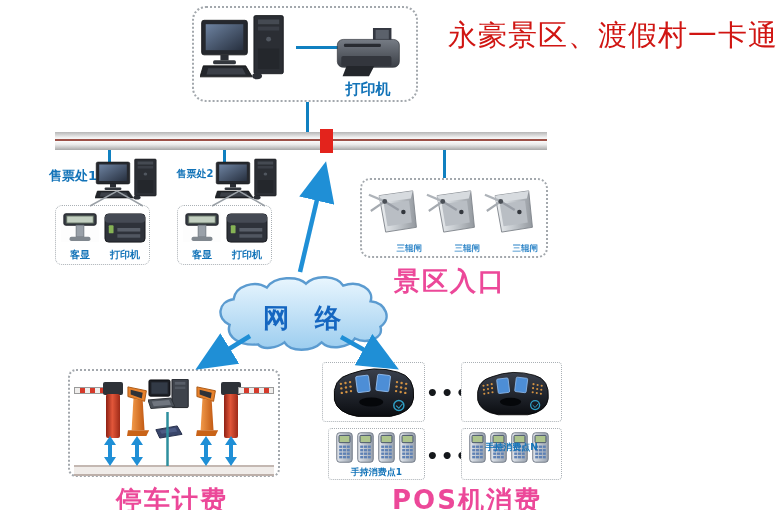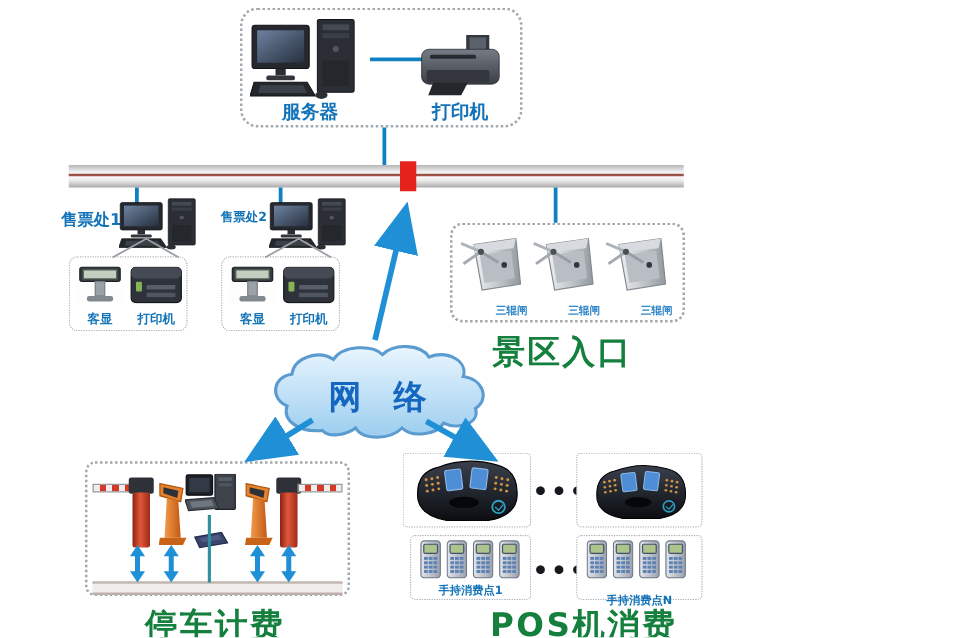--- a/index.html
+++ b/index.html
@@ -9,21 +9,21 @@
   }
   .abs{position:absolute;}
   .title{
     left:436px;top:16px;width:342px;text-align:right;
     font-family:"DejaVu Serif","Liberation Serif",serif;
     font-size:29px;color:#d01512;letter-spacing:1px;white-space:nowrap;
   }
   .dotted-box{border:2px dotted #a3a8ad;border-radius:14px;background:#ffffff;box-sizing:border-box;}
   .dotted-sm{border:1.5px dotted #aab0b5;border-radius:7px;background:#ffffff;box-sizing:border-box;}
   .blue-label{color:#1273b8;font-weight:bold;text-align:center;white-space:nowrap;}
-  .section-label{color:#15803d;font-weight:bold;font-size:26px;text-align:center;white-space:nowrap;letter-spacing:2px;}
+  .section-label{color:#ec4899;font-weight:bold;font-size:26px;text-align:center;white-space:nowrap;letter-spacing:2px;}
   .vline{width:3px;background:#1080c0;}
   .hline{height:3px;background:#1080c0;}
   .bus{
     left:55px;top:132px;width:492px;height:18px;
     background:linear-gradient(180deg,#b6b6b6 0%,#efefef 30%,#ffffff 46%,#e9e9e9 70%,#a9a9a9 100%);
   }
   .bus-core{left:0;top:7px;width:492px;height:2px;background:#9c5148;}
   .red-block{left:320px;top:129px;width:13px;height:24px;background:#e3231c;}
   .stripe-arm{
     height:7px;box-sizing:border-box;border:1px solid #9a9a9a;
@@ -195,30 +195,30 @@
         <polygon points="4,23.5 22,22 24,27 6,28.5" fill="#70767f"></polygon>
       </symbol>
 
       <symbol id="sym-pad" viewBox="0 0 32 15" preserveAspectRatio="none">
         <polygon points="4,5 26,1 31,10 8,14" fill="#39456a" stroke="#222b48"></polygon>
         <polygon points="8,6 24,3 26,7 10,9.5" fill="#4d5b84"></polygon>
       </symbol>
     </defs>
   </svg>
 
+  <div class="abs title">永豪景区、渡假村一卡通</div>
 
   <div class="abs dotted-box" style="left:192px;top:6px;width:226px;height:96px;"></div>
   <svg class="abs" style="left:200px;top:14px;" width="98" height="66">
       <use href="#sym-computer"></use>
     </svg>
   <div class="abs hline" style="left:296px;top:46px;width:42px;"></div>
   <svg class="abs" style="left:336px;top:28px;" width="66" height="52">
       <use href="#sym-printer"></use>
     </svg>
-  <div class="abs blue-label" style="left:198px;top:80px;width:100px;font-size:15px;">服务器</div>
   <div class="abs blue-label" style="left:326px;top:80px;width:84px;font-size:15px;">打印机</div>
 
   <div class="abs vline" style="left:306px;top:102px;height:30px;"></div>
   <div class="abs bus">
     <div class="abs bus-core"></div>
   </div>
   <div class="abs red-block"></div>
   <div class="abs vline" style="left:108px;top:150px;height:17px;"></div>
   <div class="abs vline" style="left:223px;top:150px;height:17px;"></div>
   <div class="abs vline" style="left:443px;top:150px;height:29px;"></div>
@@ -324,21 +324,21 @@
     </svg>
   <svg class="abs" style="left:490px;top:432px;" width="17" height="31">
       <use href="#sym-handheld"></use>
     </svg>
   <svg class="abs" style="left:511px;top:432px;" width="17" height="31">
       <use href="#sym-handheld"></use>
     </svg>
   <svg class="abs" style="left:532px;top:432px;" width="17" height="31">
       <use href="#sym-handheld"></use>
     </svg>
-  <div class="abs blue-label hh-label" style="left:465px;top:474px;width:93px;text-align:center;">手持消费点N</div>
+  <div class="abs blue-label hh-label" style="left:465px;top:441px;width:93px;text-align:center;">手持消费点N</div>
   <div class="abs section-label" style="left:392px;top:483px;width:140px;">POS机消费</div>
 
   <svg class="abs overlay" width="780" height="510" viewBox="0 0 780 510">
     <defs>
       <marker id="ah" markerWidth="9" markerHeight="8" refX="7" refY="4" orient="auto">
         <polygon points="0,0 9,4 0,8" fill="#1f8fd6"></polygon>
       </marker>
     </defs>
 
     <polyline points="90,206 117,191 143,206" fill="none" stroke="#9aa0a6" stroke-width="1.5"></polyline>

